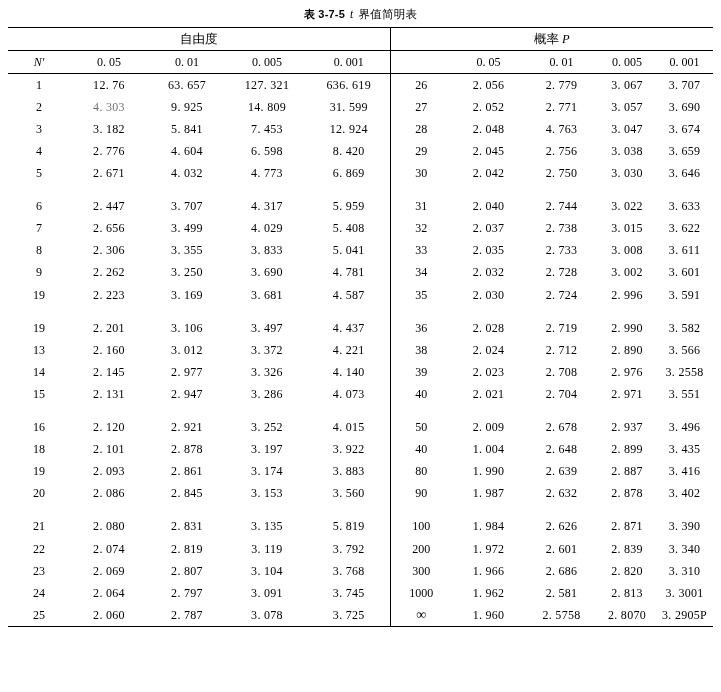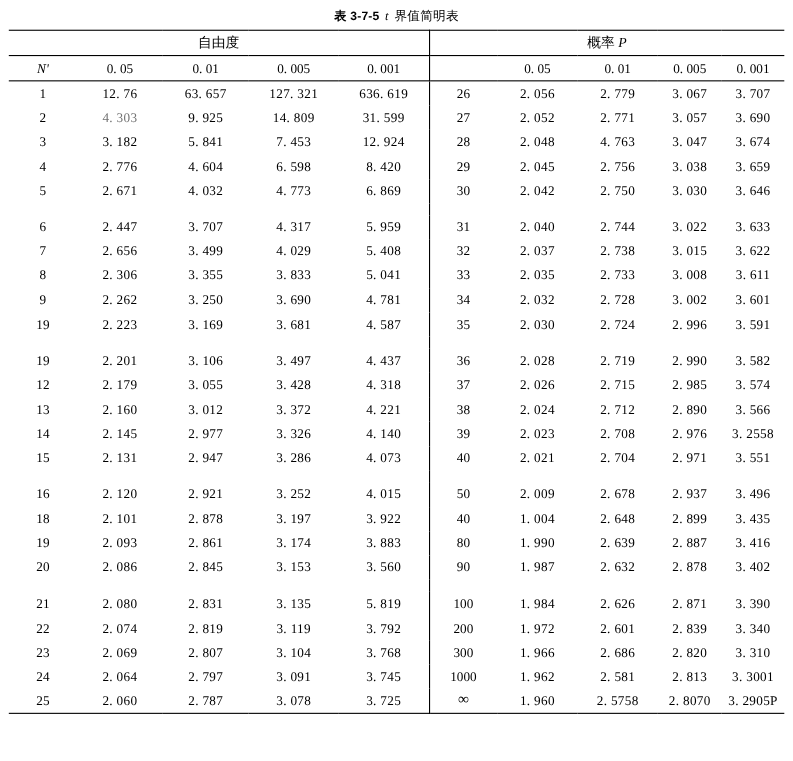--- a/index.html
+++ b/index.html
@@ -272,32 +272,20 @@
             <td class="num">3. 106</td>
             <td class="num">3. 497</td>
             <td class="num divider-left">4. 437</td>
             <td class="idx">36</td>
             <td class="num">2. 028</td>
             <td class="num">2. 719</td>
             <td class="num">2. 990</td>
             <td class="num">3. 582</td>
           </tr>
           <tr>
-            <td class="idx">12</td>
-            <td class="num">2. 179</td>
-            <td class="num">3. 055</td>
-            <td class="num">3. 428</td>
-            <td class="num divider-left">4. 318</td>
-            <td class="idx">37</td>
-            <td class="num">2. 026</td>
-            <td class="num">2. 715</td>
-            <td class="num">2. 985</td>
-            <td class="num">3. 574</td>
-          </tr>
-          <tr>
             <td class="idx">13</td>
             <td class="num">2. 160</td>
             <td class="num">3. 012</td>
             <td class="num">3. 372</td>
             <td class="num divider-left">4. 221</td>
             <td class="idx">38</td>
             <td class="num">2. 024</td>
             <td class="num">2. 712</td>
             <td class="num">2. 890</td>
             <td class="num">3. 566</td>

